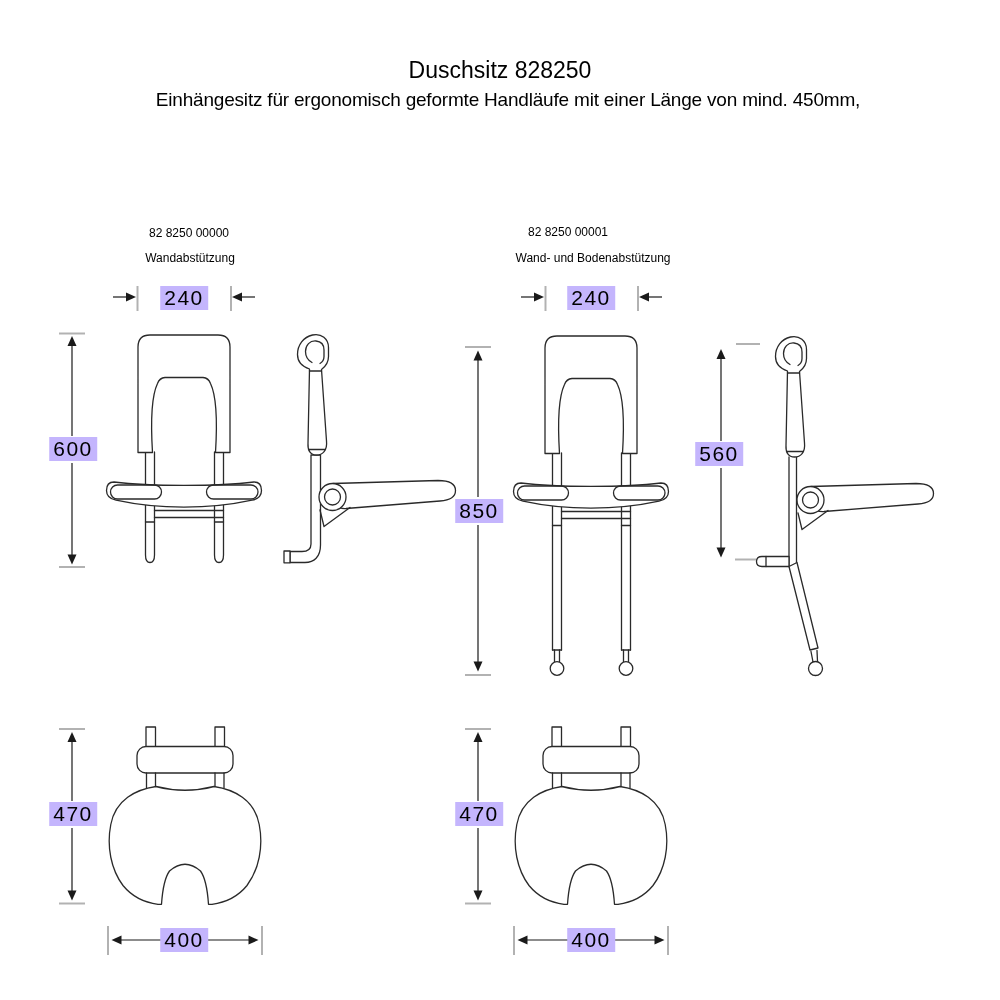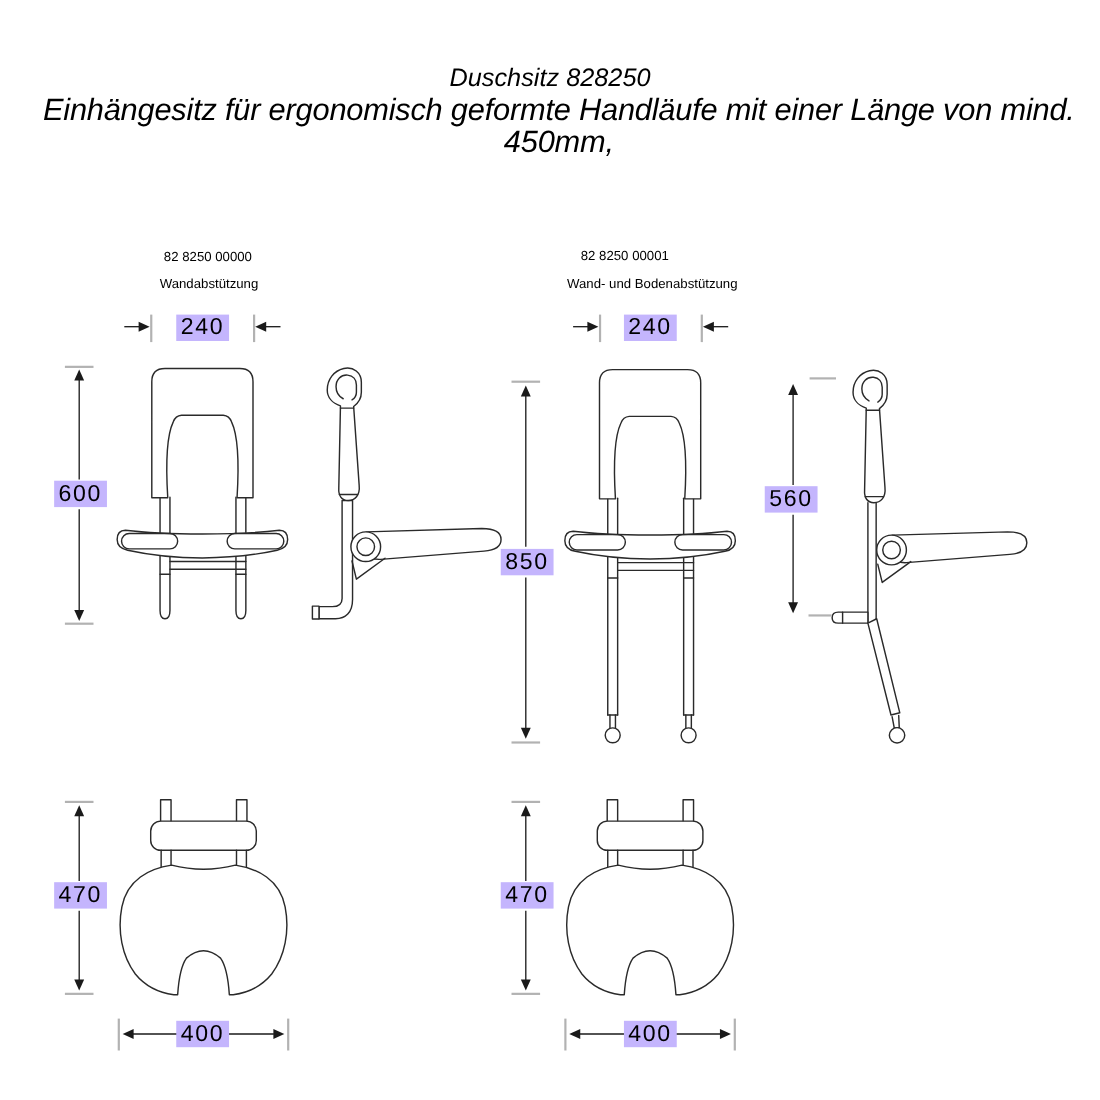--- a/index.html
+++ b/index.html
@@ -1,21 +1,21 @@
 <!DOCTYPE html>
 <html><head>
 <meta charset="utf-8">
 <style>
   html,body { margin:0; padding:0; background:#ffffff; }
   body { width:1000px; height:1000px; font-family:"Liberation Sans", sans-serif; color:#000; }
   .page { position:relative; width:1000px; height:1000px; background:#fff; overflow:hidden; }
 
-  .header { position:absolute; top:56px; left:0; width:1000px; text-align:center;font-style:italic; }
+  .header { position:absolute; top:56px; left:0; width:1000px; text-align:center; }
   .title-line { font-size:23px; line-height:29px; font-weight:400; }
-  .desc-line  { font-size:28px; line-height:29px; font-weight:400; letter-spacing:-0.2px;margin-left:16px; }
+  .desc-line  { font-size:19px; line-height:29px; font-weight:400; letter-spacing:-0.2px;margin-left:16px; }
   .desc-line b { font-weight:700; }
 
   .vlabel { position:absolute; transform:translate(-50%,-50%); font-size:12px; white-space:nowrap; }
 
   svg.drawing { position:absolute; left:0; top:0; z-index:1; }
   .ln   { stroke:#2a2a2a; stroke-width:1.3; fill:none; stroke-linecap:round; stroke-linejoin:round; }
   .wfill{ fill:#ffffff; }
   .dimline { stroke:#1a1a1a; stroke-width:1.2; fill:none; }
   .tick { stroke:#b2b2b2; stroke-width:2; fill:none; }
   .arrow { fill:#1a1a1a; stroke:none; }

